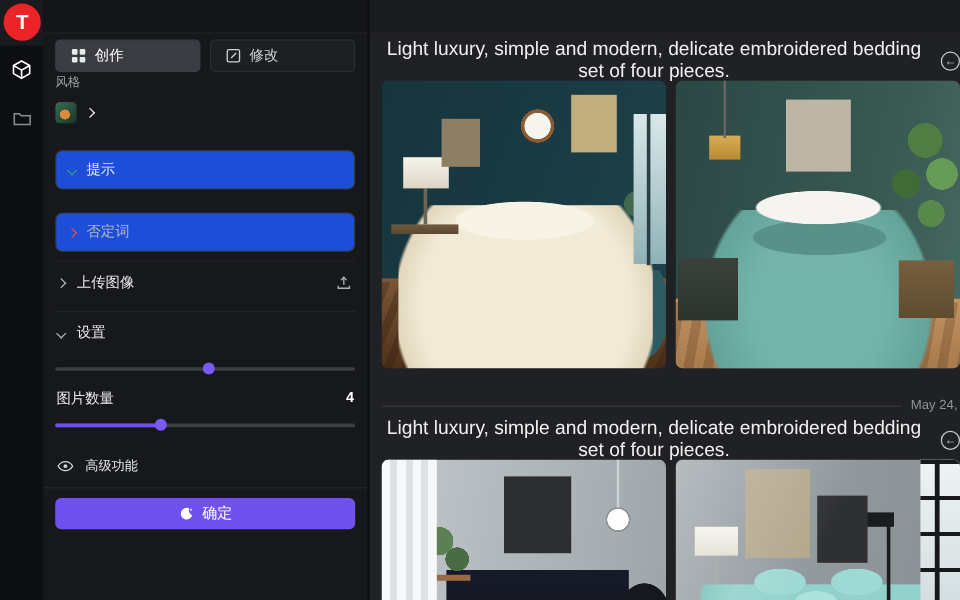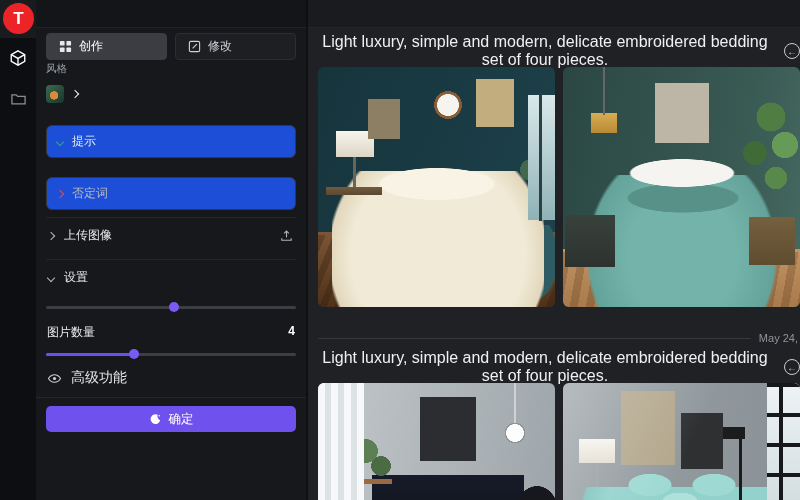--- a/index.html
+++ b/index.html
@@ -43,21 +43,21 @@
   .ratio-val{font-size:12px;font-weight:bold;color:#fff;}
   .ric{border:1.2px solid #8b9096;border-radius:2px;display:inline-block;}
   .ric.land{width:18px;height:13px;}
   .ric.port{width:13px;height:18px;}
   .slider{position:relative;height:14px;margin-top:6px;cursor:pointer;}
   .slider .track{position:absolute;top:6px;left:0;right:0;height:2.5px;background:#3c3e44;border-radius:2px;}
   .slider .fill{position:absolute;top:6px;left:0;height:2.5px;background:#6d4ff0;border-radius:2px;}
   .slider .thumb{position:absolute;top:2px;width:10px;height:10px;border-radius:50%;background:#7a5af5;}
   .count-row{margin-top:10px;display:flex;font-size:12px;color:#e9eaec;padding:0 1px;}
   .count-row .val{margin-left:auto;font-weight:bold;color:#fff;}
-  .adv-row{margin-top:8px;display:flex;align-items:center;gap:9px;font-size:14px;color:#e4e6e9;cursor:pointer;padding:0 1px;}
+  .adv-row{margin-top:20px;display:flex;align-items:center;gap:9px;font-size:11px;color:#e4e6e9;cursor:pointer;padding:0 1px;}
   .hline{margin:10px -10px 0 -10px;border-top:1px solid #26272b;}
   .confirm{margin-top:8px;width:100%;height:26px;border:none;border-radius:5px;background:#6f52ee;color:#fff;
            font-size:12.5px;display:flex;align-items:center;justify-content:center;gap:7px;cursor:pointer;}
 
   
   .main{flex:1;background:#202125;min-width:0;display:flex;flex-direction:column;}
   .main-top{height:28px;background:#1a1b1e;border-bottom:1px solid #232428;flex:0 0 28px;}
   .main-body{padding:0 0 0 10px;}
   .prow{margin-top:13px;height:20px;display:flex;align-items:center;gap:12px;}
   .ptext{font-size:16px;color:#f0f0f0;text-align:center;}

